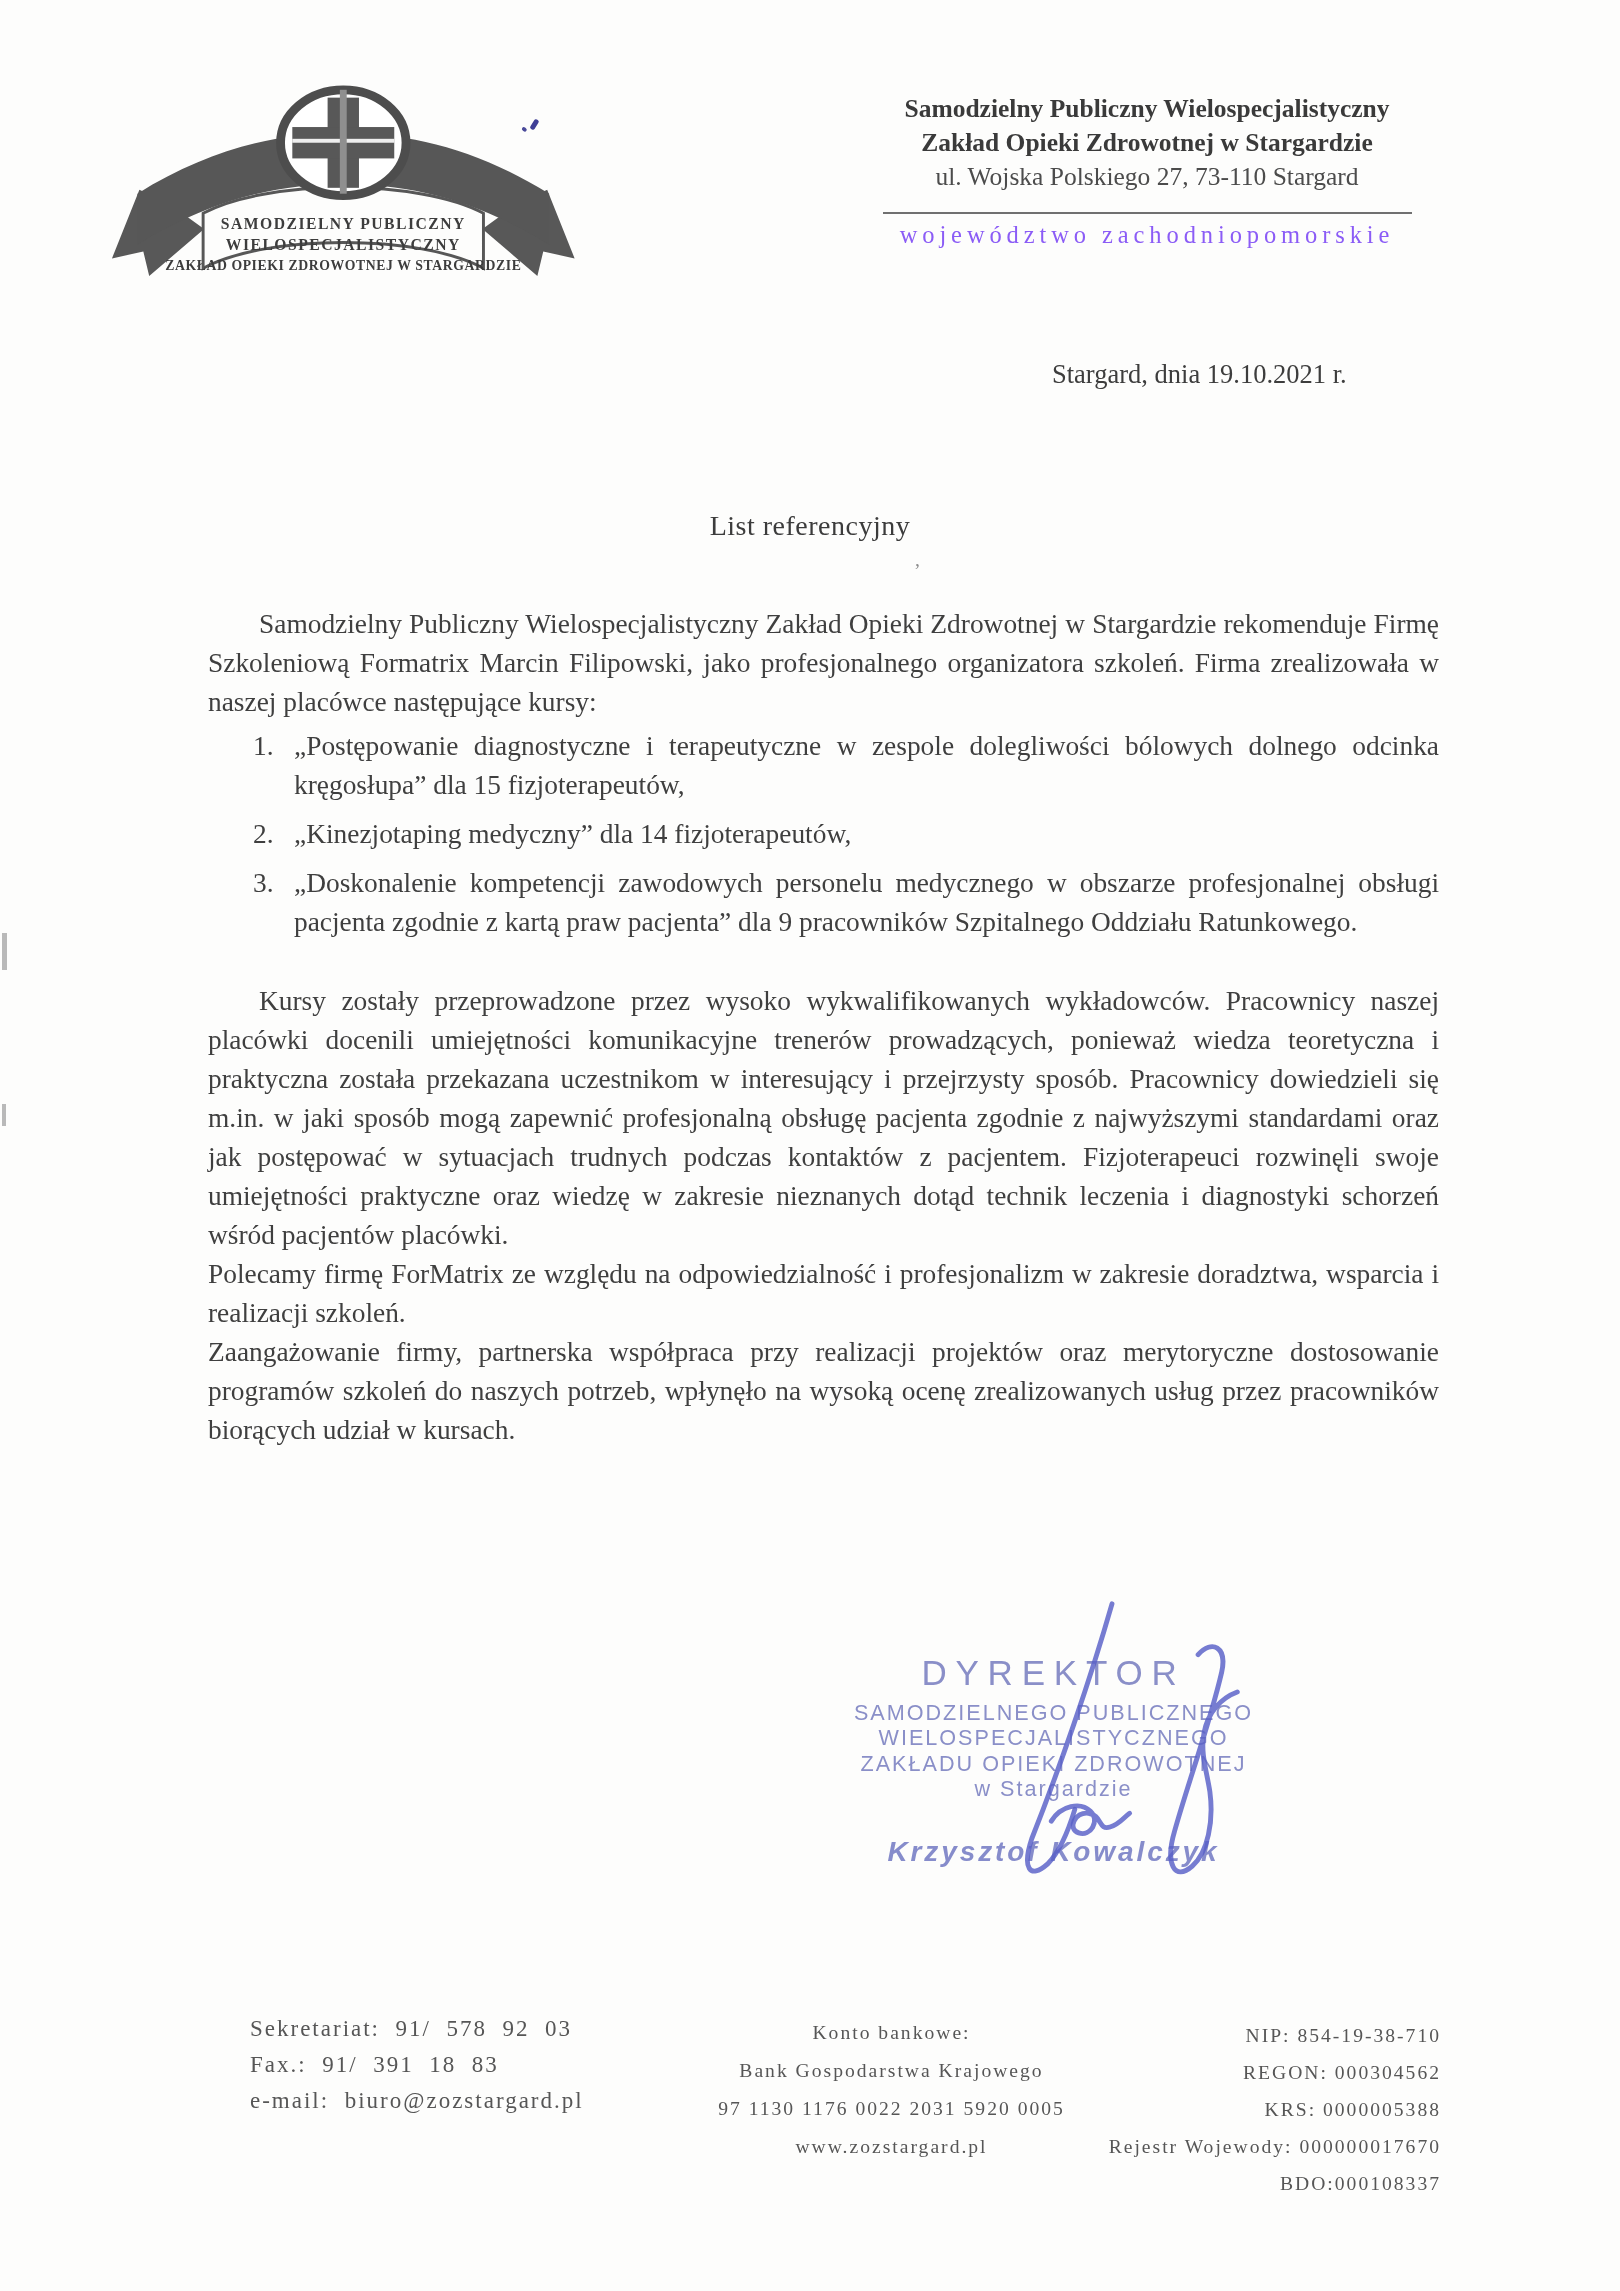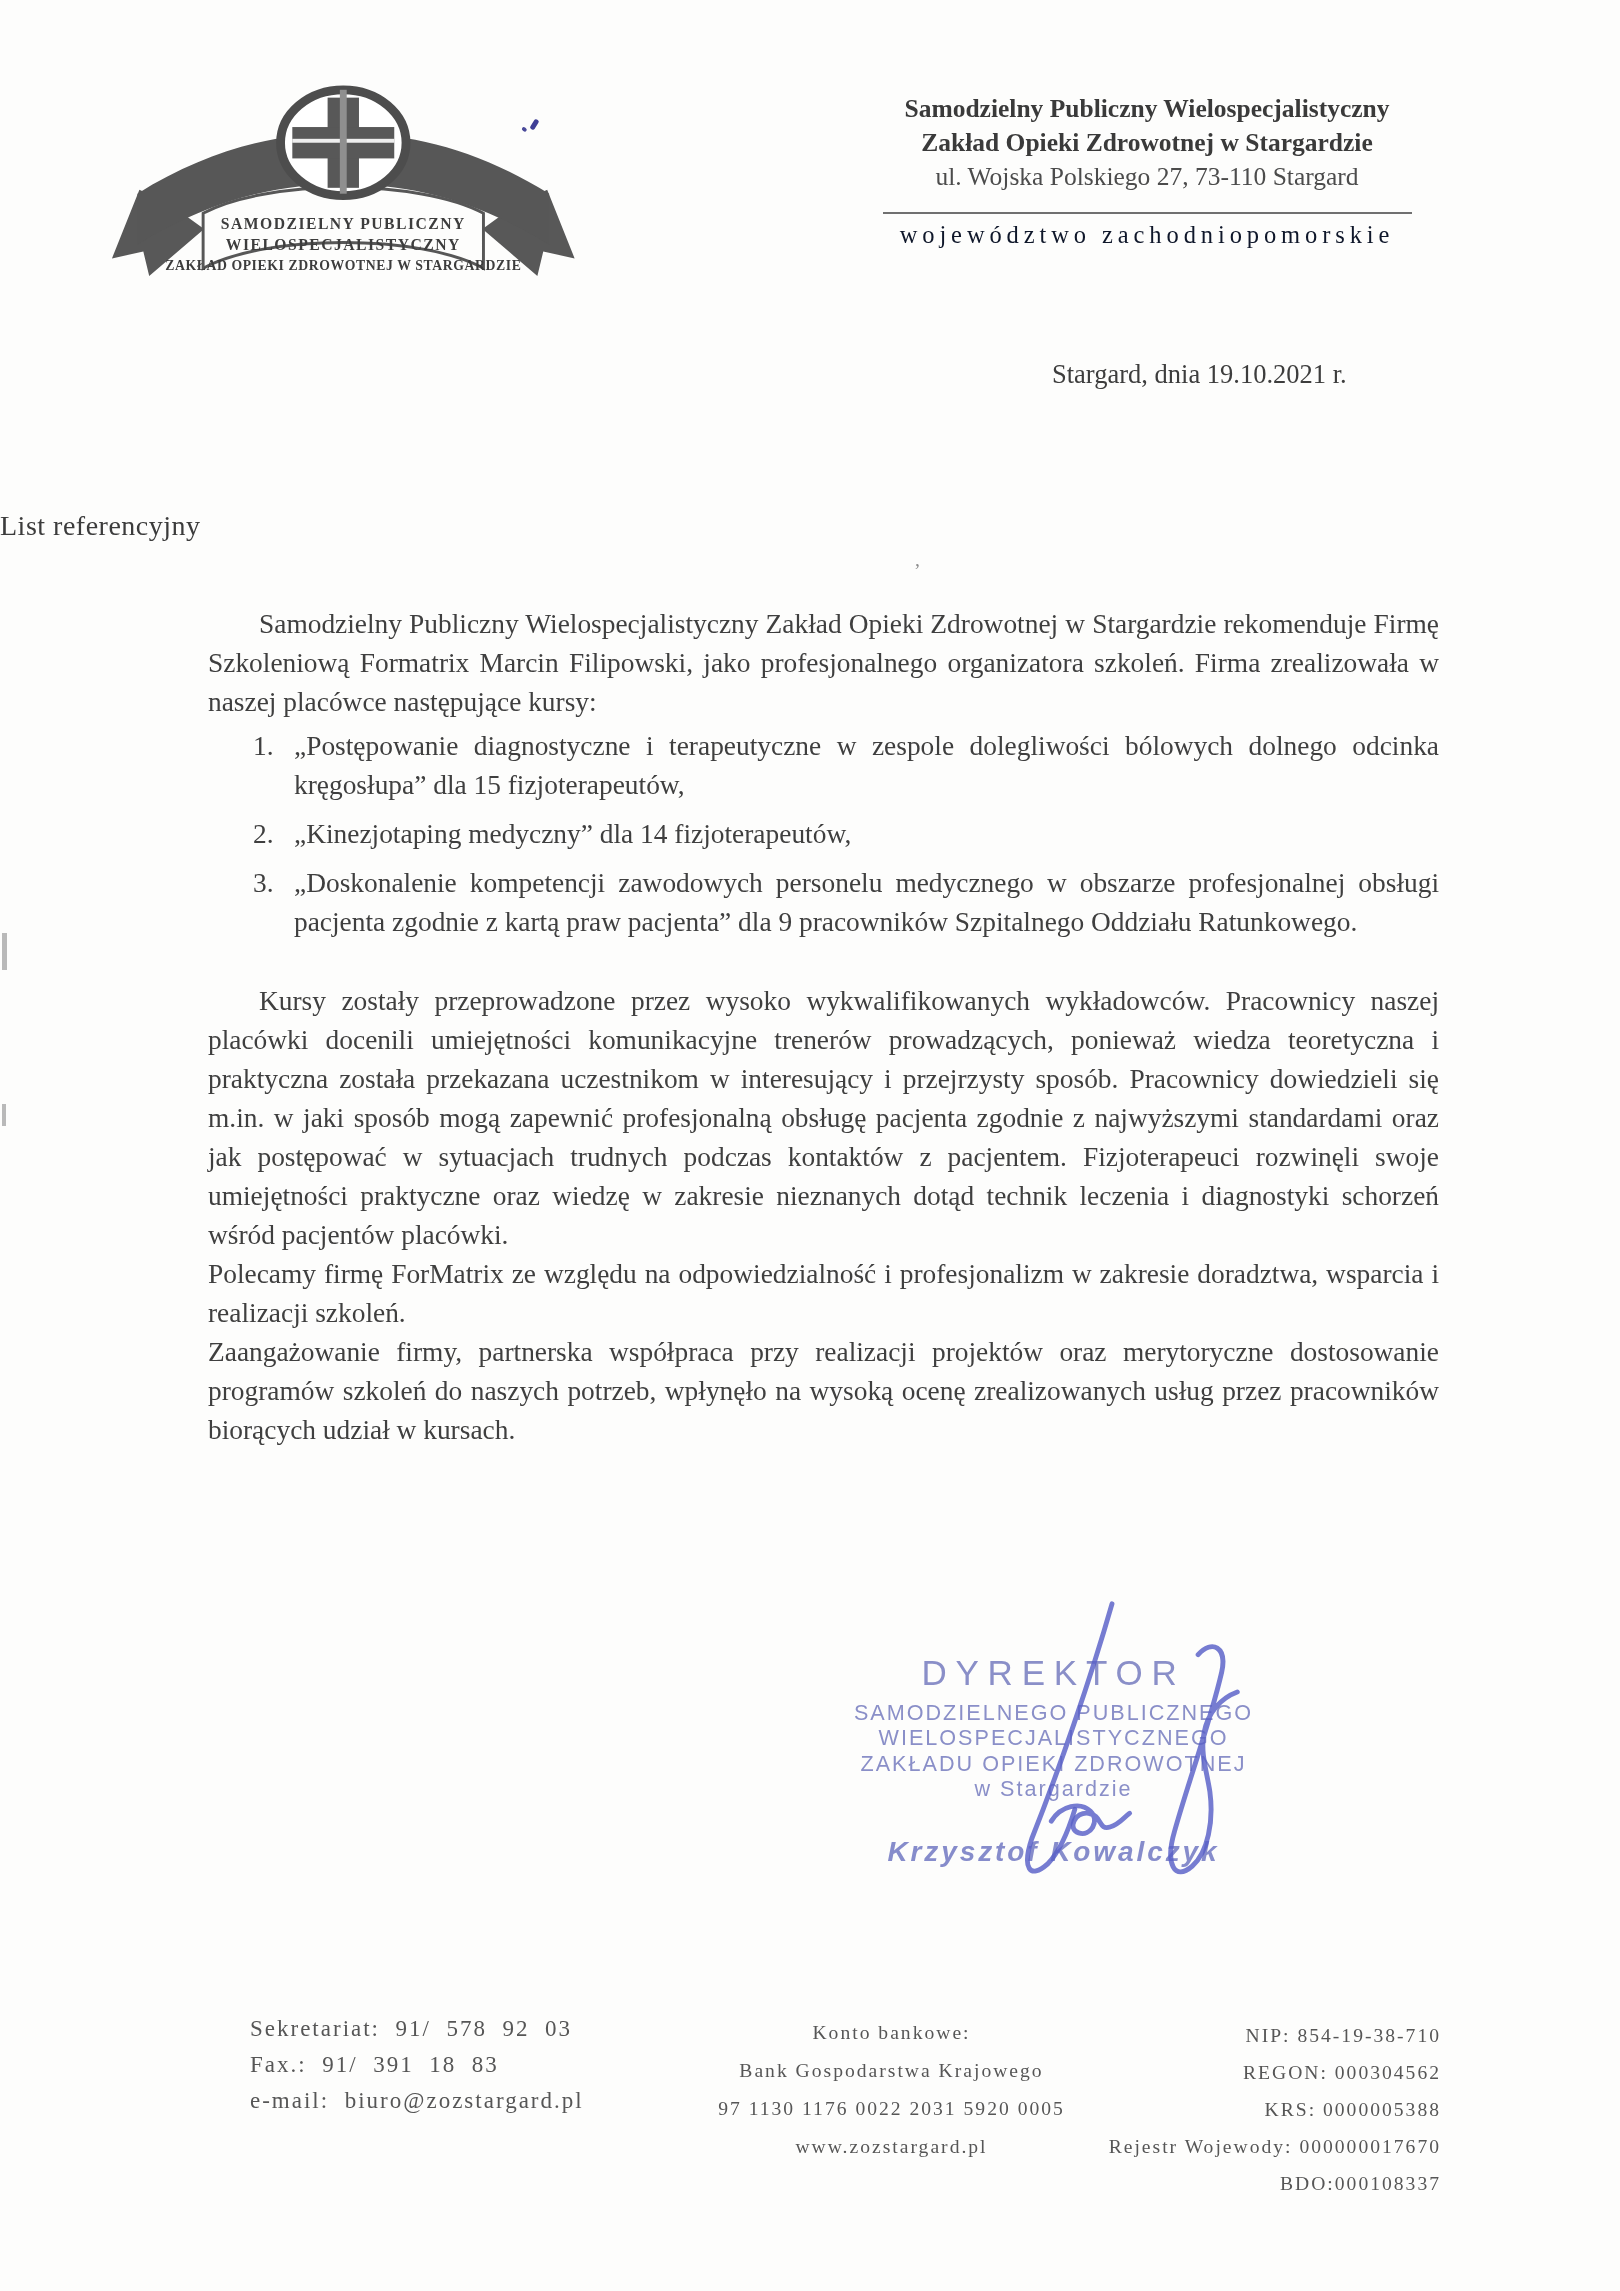--- a/index.html
+++ b/index.html
@@ -10,24 +10,24 @@
   }
   
   .logo{position:absolute; left:110px; top:76px; width:495px; height:206px;}
   .logo text{font-family:"Liberation Serif", serif; font-weight:bold; fill:#3d3d3d;}
   .logo .t12{font-size:16px; letter-spacing:1.5px;}
   .logo .t3{font-size:14px; letter-spacing:0.6px;}
   .lh-right{position:absolute; left:863px; top:92px; width:568px; text-align:center;}
   .lh-org{font-weight:bold; font-size:25.5px; line-height:34px; color:#3a3a3a;}
   .lh-addr{font-size:25.5px; line-height:34px; color:#4c4c4c;}
   .lh-rule{width:529px; margin:17.6px auto 7.8px auto; border:0; border-top:2px solid #707070; height:0;}
-  .lh-region{font-size:24.5px; letter-spacing:4.9px; color:#0f172a;}
+  .lh-region{font-size:24.5px; letter-spacing:4.9px; color:#8b5cf6;}
   .date-line{position:absolute; left:1052px; top:359px; font-size:26.5px; color:#3d3d3d;}
   
-  .title{position:absolute; left:0; top:510px; width:100%; text-align:left;
+  .title{position:absolute; left:0; top:510px; width:100%; text-align:center;
          font-size:28px; color:#3c3c3c; letter-spacing:0.5px;}
   .bodytext{font-size:27.4px; line-height:39px; text-align:justify; color:#3f3f3f;}
   .p1{position:absolute; left:208px; top:578px; width:1231px; text-indent:51px;}
   .course-list{position:absolute; left:208px; top:727px; width:1231px;}
   .li{position:relative; padding-left:86px; margin-bottom:9.8px;}
   .li .num{position:absolute; left:45px; top:0;}
   .pblock{position:absolute; left:208px; top:982px; width:1231px;}
   .pblock p{margin:0;}
   .pblock .ind{text-indent:51px;}
   

